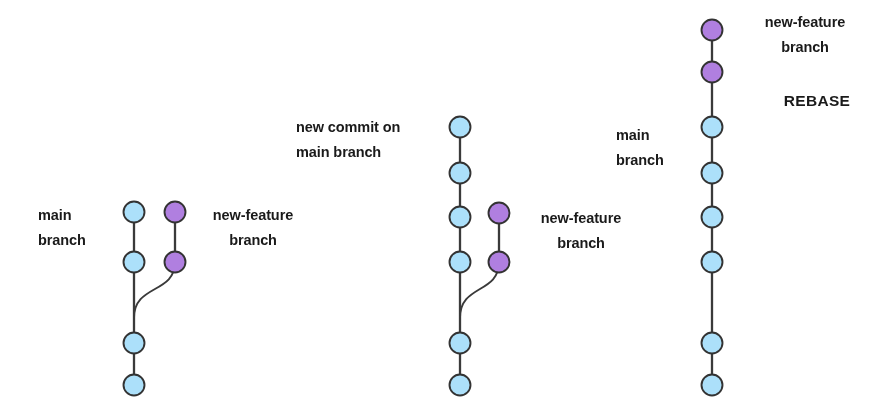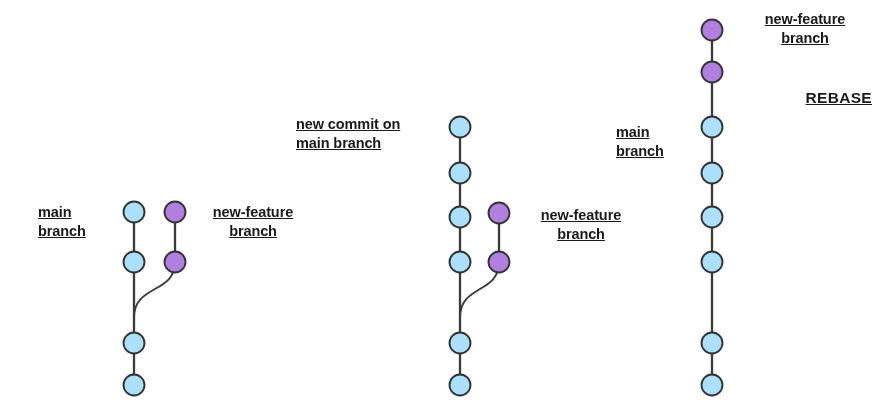--- a/index.html
+++ b/index.html
@@ -24,29 +24,28 @@
     top: 0;
     left: 0;
     width: 880px;
     height: 410px;
   }
   .label {
     position: absolute;
     font-family: "Liberation Sans", sans-serif;
     font-weight: bold;
     font-size: 14.5px;
-    line-height: 19px;
+    line-height: 25px;
     color: #1a1a1a;
     white-space: pre-line;
     letter-spacing: -0.1px;
-    text-decoration: underline;
   }
   .label.align-right  { text-align: left; }
   .label.align-center { text-align: center; }
-  .label.align-left   { text-align: right; }
+  .label.align-left   { text-align: center; }
   .label.rebase-label {
     font-size: 15.5px;
     letter-spacing: 0.3px;
   }
 </style>
 </head>
 <body>
 
 <div id="diagram-root">
   <svg class="graph-layer" viewBox="0 0 880 410" xmlns="http://www.w3.org/2000/svg">

